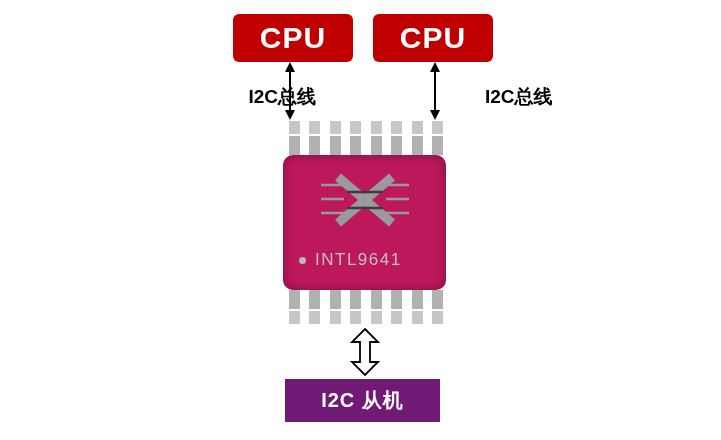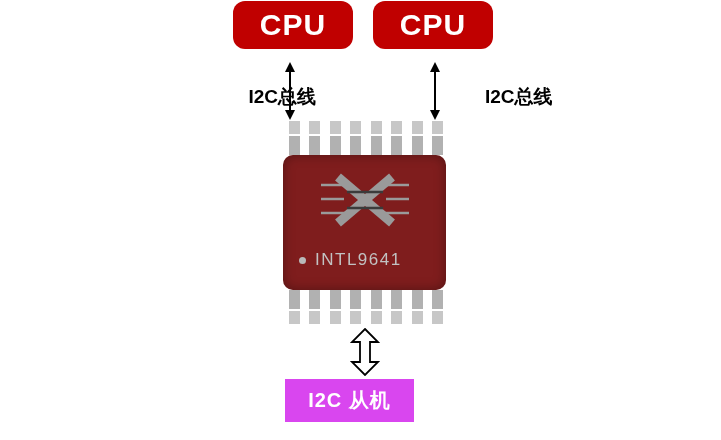--- a/index.html
+++ b/index.html
@@ -3,22 +3,22 @@
 <meta charset="utf-8">
 <style>
   html,body { margin:0; padding:0; background:#ffffff; }
   .canvas {
     position:relative; width:721px; height:440px; background:#ffffff;
     font-family:"Liberation Sans","DejaVu Sans",sans-serif; overflow:hidden;
   }
 
   
   .cpu-box {
-    position:absolute; top:1px; width:120px; height:48px;
-    background:#c00000; border-radius:12px;
+    position:absolute; top:14px; width:120px; height:48px;
+    background:#c00000; border-radius:6px;
     color:#ffffff; font-weight:bold; font-size:30px;
     display:flex; align-items:center; justify-content:center;
     letter-spacing:1px;
   }
   .cpu-1 { left:233px; }
   .cpu-2 { left:373px; }
 
   
   .bus-arrow { position:absolute; top:62px; }
   .bus-arrow-1 { left:284px; }
@@ -42,21 +42,21 @@
   .pins-bottom { top:290px; }
   .pin { width:11px; display:flex; flex-direction:column; }
   .pins-top .seg-outer { height:13px; background:#c7c7c7; margin-bottom:2px; }
   .pins-top .seg-inner { height:19px; background:#b1b1b1; }
   .pins-bottom .seg-inner { height:19px; background:#b1b1b1; margin-bottom:2px; }
   .pins-bottom .seg-outer { height:13px; background:#c7c7c7; }
 
   
   .chip-body {
     position:absolute; left:283px; top:155px; width:163px; height:135px;
-    background:#7f1d1d; border-radius:10px;
+    background:#be185d; border-radius:10px;
     box-shadow:inset 0 0 12px rgba(0,0,0,0.35);
   }
   .chip-logo {
     position:absolute; left:50%; transform:translateX(-50%); top:14px;
   }
   .chip-name-row {
     position:absolute; left:16px; bottom:20px;
     display:flex; align-items:center; gap:9px;
   }
   .pin1-dot {
@@ -64,22 +64,22 @@
   }
   .chip-name {
     color:#c2c2c2; font-size:17px; letter-spacing:1.5px; font-weight:normal;
   }
 
   
   .slave-arrow { position:absolute; left:344px; top:328px; }
 
   
   .slave-box {
-    position:absolute; left:285px; top:379px; width:129px; height:43px;
-    background:#d946ef;
+    position:absolute; left:285px; top:379px; width:155px; height:43px;
+    background:#701a75;
     color:#ffffff; font-weight:bold; font-size:20px;
     display:flex; align-items:center; justify-content:center;
     letter-spacing:1px;
   }
 </style>
 </head>
 <body>
 
 <div class="canvas">
 

